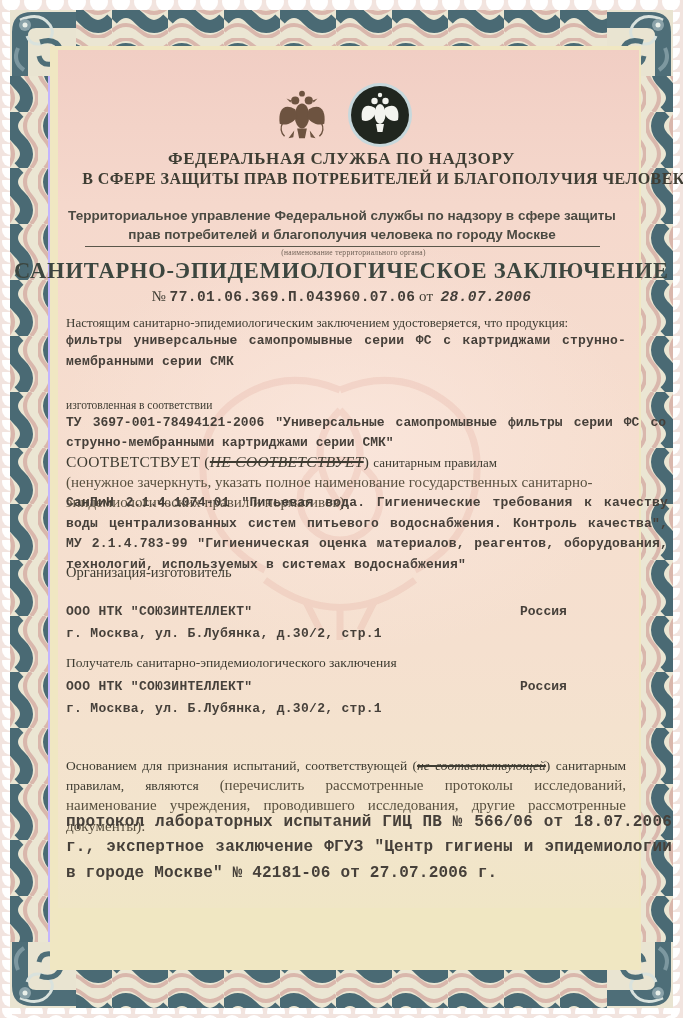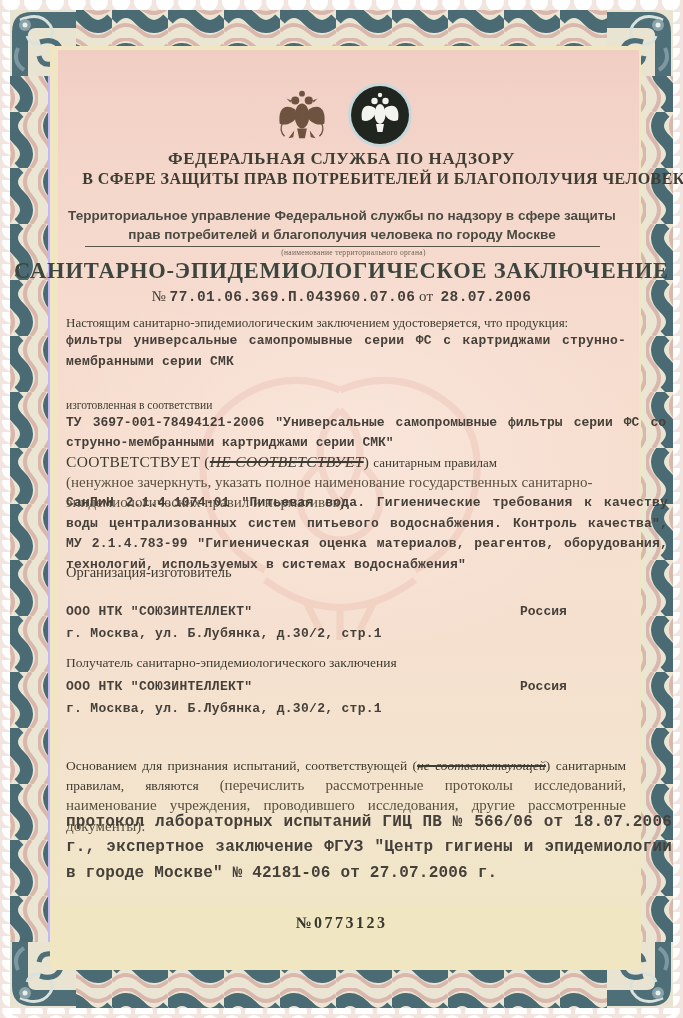--- a/index.html
+++ b/index.html
@@ -27,21 +27,21 @@
         font-weight:bold;color:#46403a;}
   .agency1{top:149px;font-size:17px;font-weight:bold;letter-spacing:.6px;color:#3e3d33;}
   .agency2{top:170px;font-size:16px;font-weight:bold;letter-spacing:.4px;color:#3e3d33;padding-left:48px;}
   .terr{top:207px;left:62px;width:560px;text-align:center;font-weight:bold;
         font-size:13.5px;line-height:1.4;color:#4b4a42;}
   .terr-line{top:246px;left:85px;width:515px;border-top:1.6px solid #5a564a;height:0;}
   .terr-cap{top:248px;font-size:7.5px;color:#6d5f54;letter-spacing:.3px;padding-left:12px;}
   .doc-title{top:258px;font-size:22.5px;font-weight:bold;letter-spacing:.8px;color:#3c463f;}
   .num-line{top:288px;font-size:15px;}
   .num-line .mono{font-size:14.5px;letter-spacing:.4px;}
-  .num-line .date{}
+  .num-line .date{font-style:italic;}
   .intro{top:315px;left:66px;width:552px;font-size:13px;text-align:justify;}
   .product{top:331px;left:66px;width:560px;font-size:13px;line-height:1.6;
            text-align:justify;letter-spacing:.2px;}
   .made-label{top:399px;left:66px;font-size:11.5px;}
   .made-value{top:413px;left:66px;width:600px;font-size:13px;line-height:1.55;text-align:justify;}
   .conforms{top:453px;left:66px;font-size:15.5px;letter-spacing:.3px;}
   .conforms .tail{font-size:13px;letter-spacing:0;}
   .strike{text-decoration:line-through;text-decoration-thickness:1.8px;font-style:italic;}
   .small-cap{font-size:15px;color:#58503f;line-height:1.35;}
   .conf-cap{top:472px;left:66px;width:540px;}
@@ -197,15 +197,14 @@
   <div class="abs serif rec-label">Получатель санитарно-эпидемиологического заключения</div>
   <div class="abs mono rec-name">ООО НТК "СОЮЗИНТЕЛЛЕКТ"</div>
   <div class="abs mono rec-country">Россия</div>
   <div class="abs mono rec-addr">г. Москва, ул. Б.Лубянка, д.30/2, стр.1</div>
 
   <div class="abs serif basis">
     <span>Основанием для признания испытаний, соответствующей (</span><span class="strike">не соответствующей</span><span>) санитарным правилам, являются </span><span class="small-cap">(перечислить рассмотренные протоколы исследований, наименование учреждения, проводившего исследования, другие рассмотренные документы):</span>
   </div>
   <div class="abs mono basis-value">протокол лабораторных испытаний ГИЦ ПВ № 566/06 от 18.07.2006 г., экспертное заключение ФГУЗ "Центр гигиены и эпидемиологии в городе Москве" № 42181-06 от 27.07.2006 г.</div>
 
-  <div class="abs ctr serif serial">№0773123</div>
 
 </div>
 
 </body></html>

